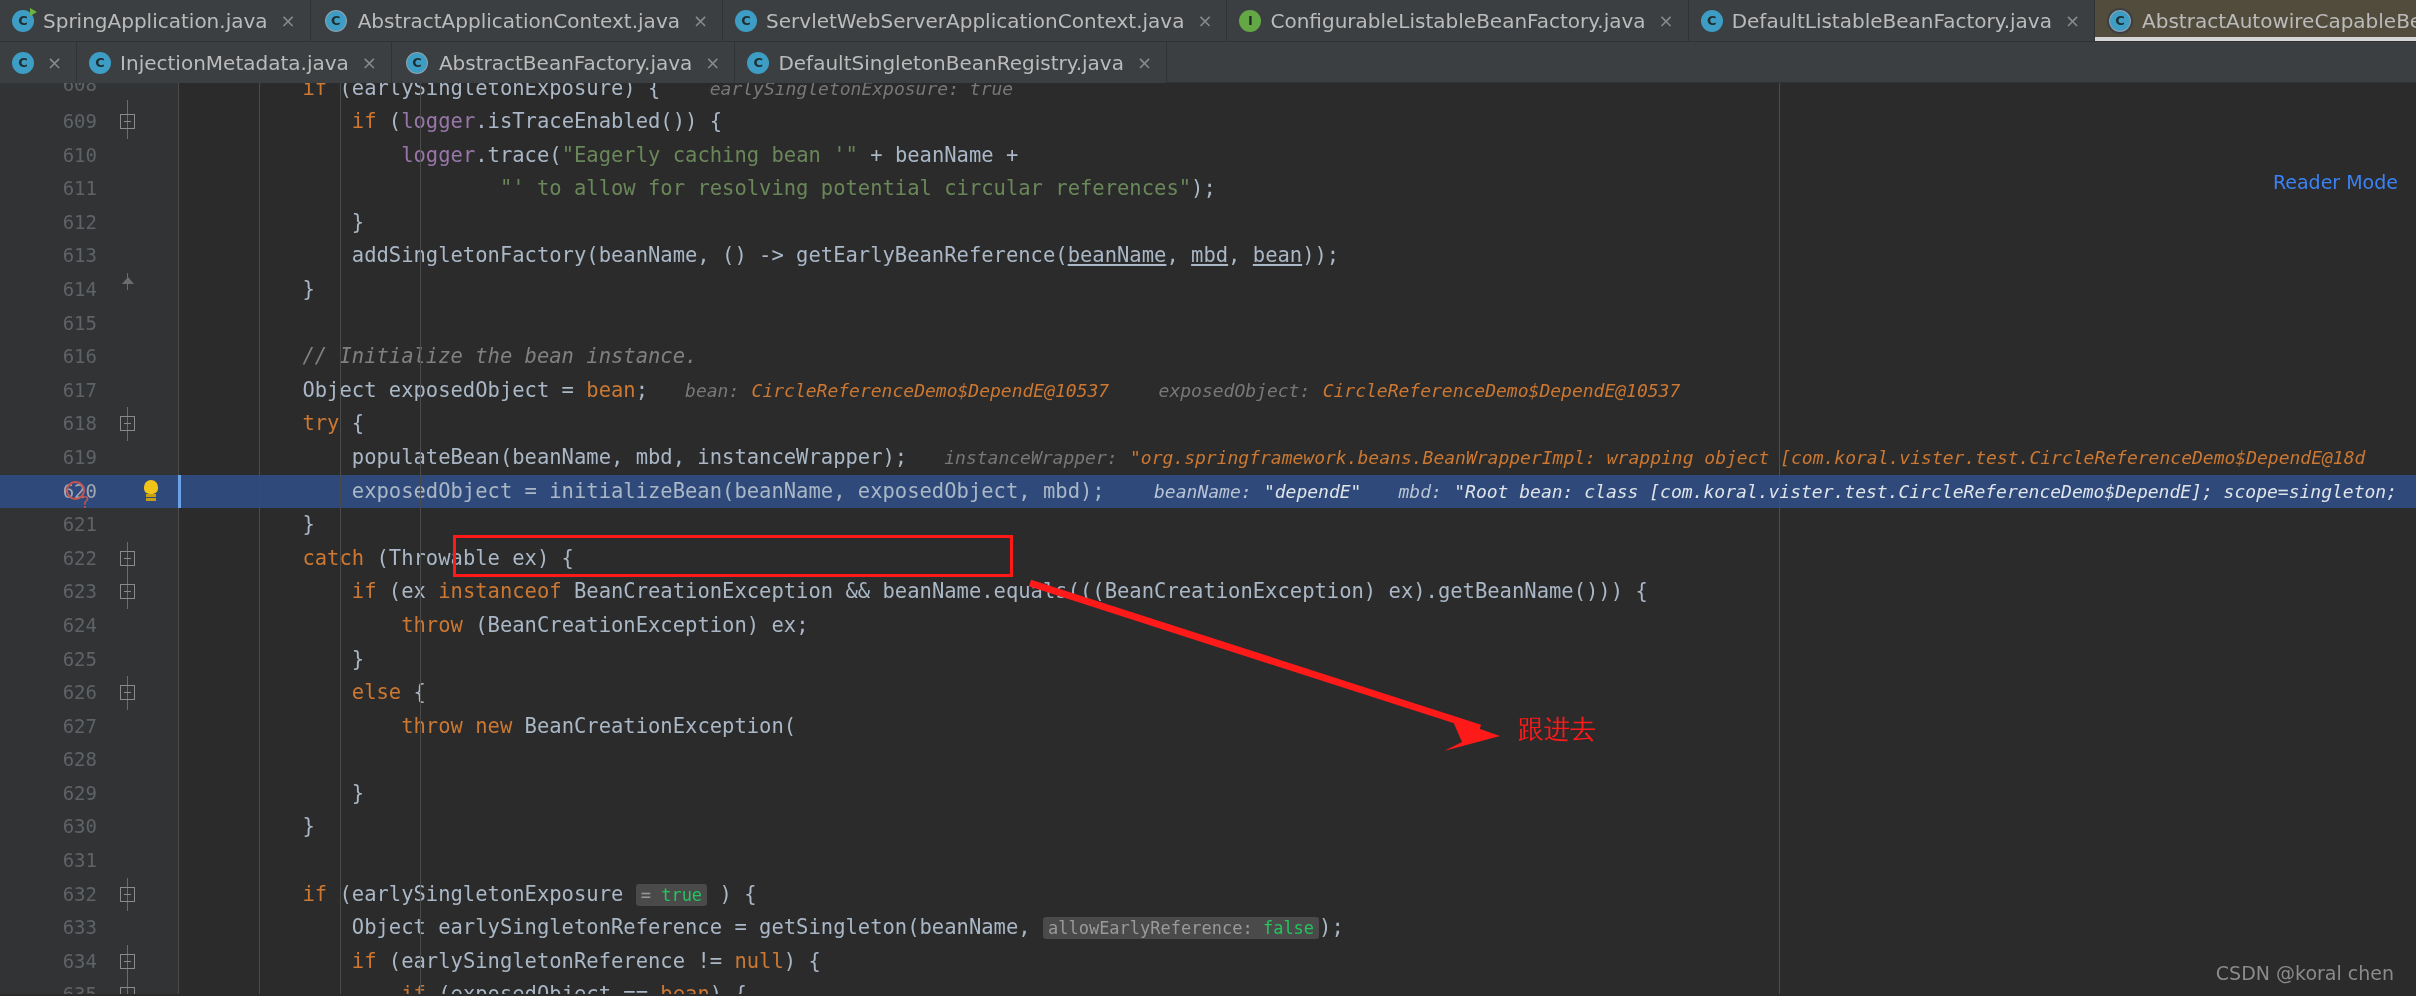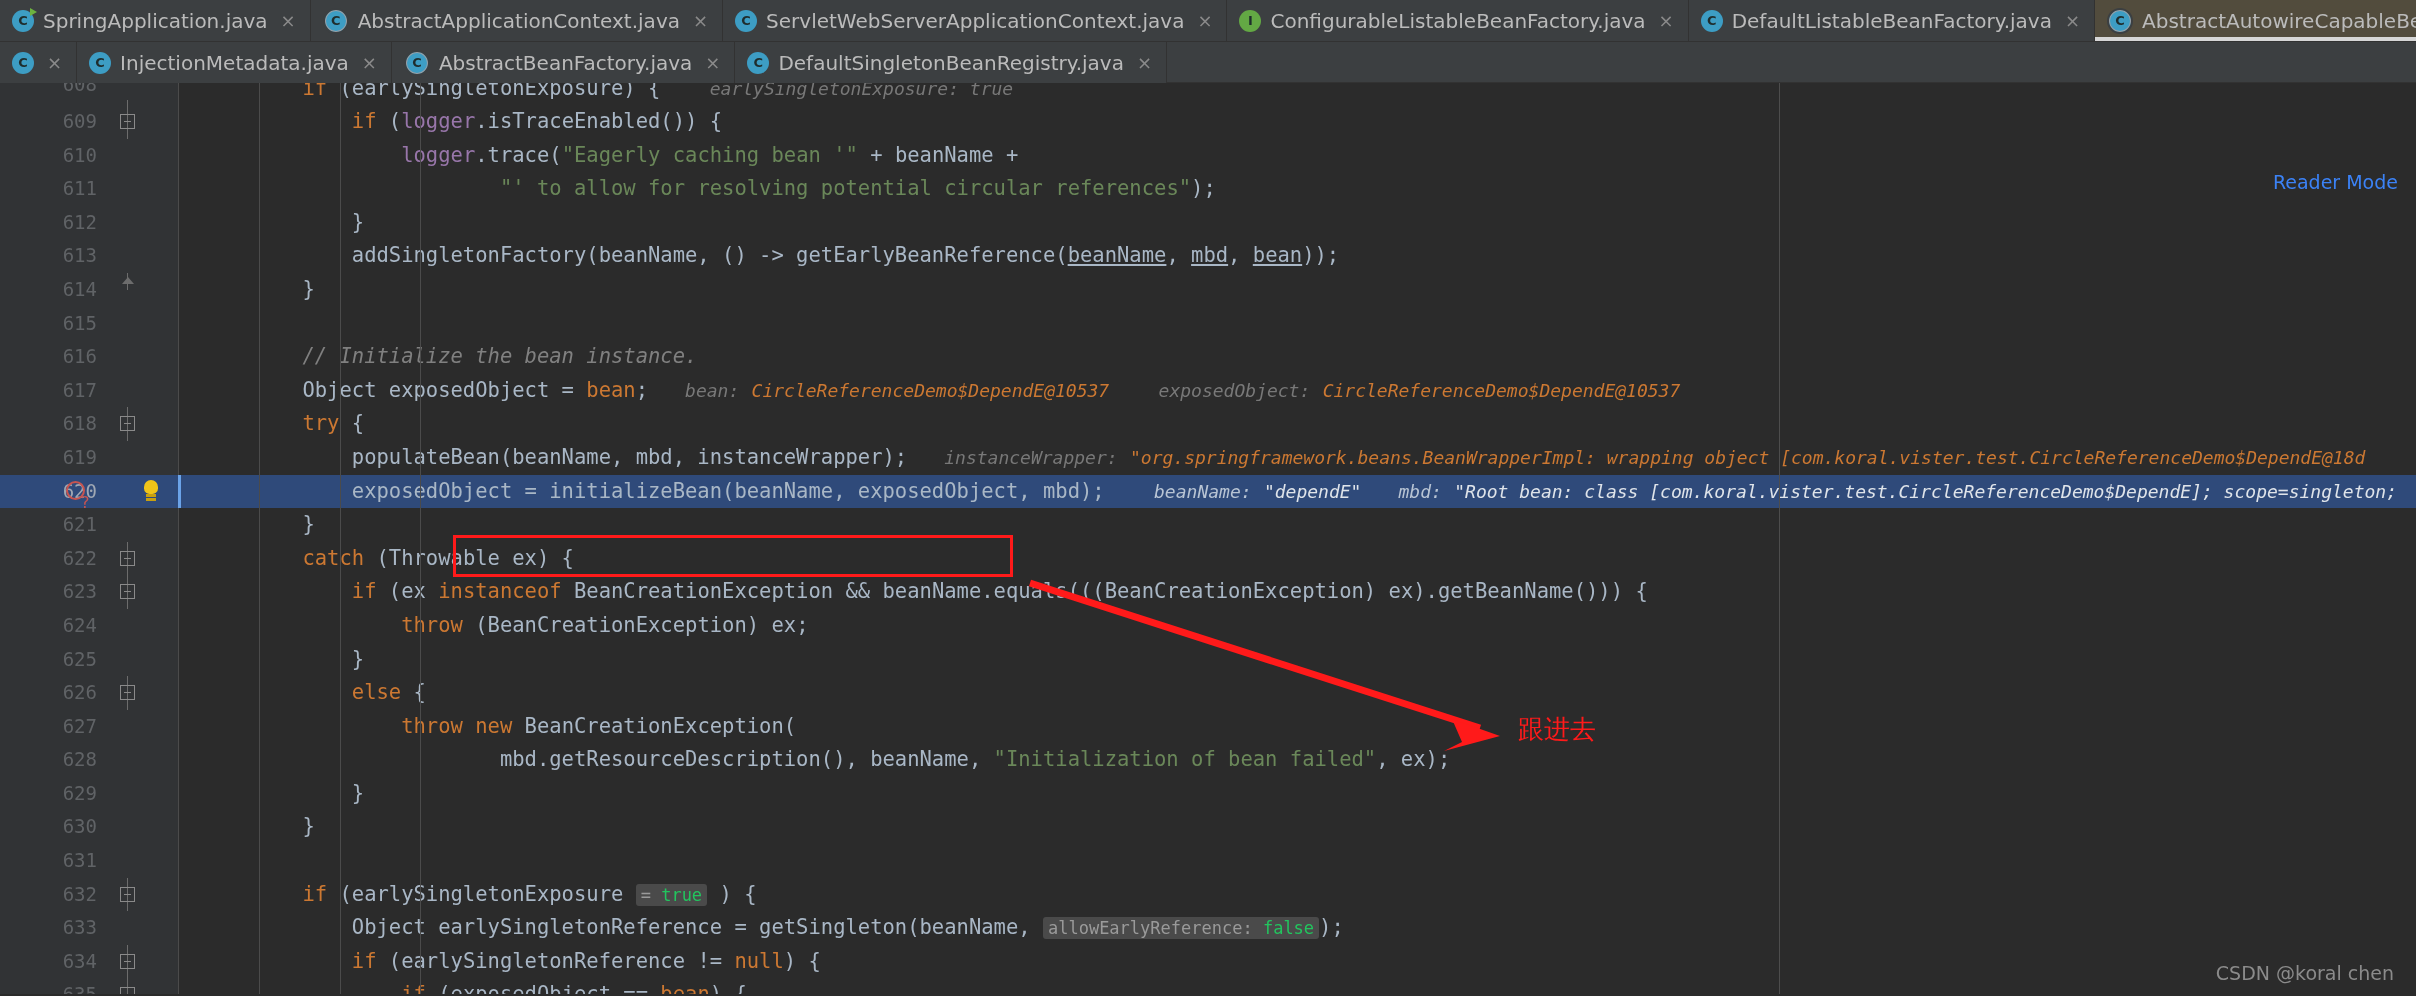--- a/index.html
+++ b/index.html
@@ -474,21 +474,20 @@
 
     <div class="line">
       <span class="lnum">627</span>
       <span class="fold"></span>
       <span class="code">                  <span class="kw">throw new</span> BeanCreationException(</span>
     </div>
 
     <div class="line">
       <span class="lnum">628</span>
       <span class="fold"></span>
-      <span class="code">                          mbd.getResourceDescription(), beanName, <span class="str">"Initialization of bean failed"</span>, ex);</span>
     </div>
 
     <div class="line">
       <span class="lnum">629</span>
       <span class="fold"></span>
       <span class="code">              }</span>
     </div>
 
     <div class="line">
       <span class="lnum">630</span>

